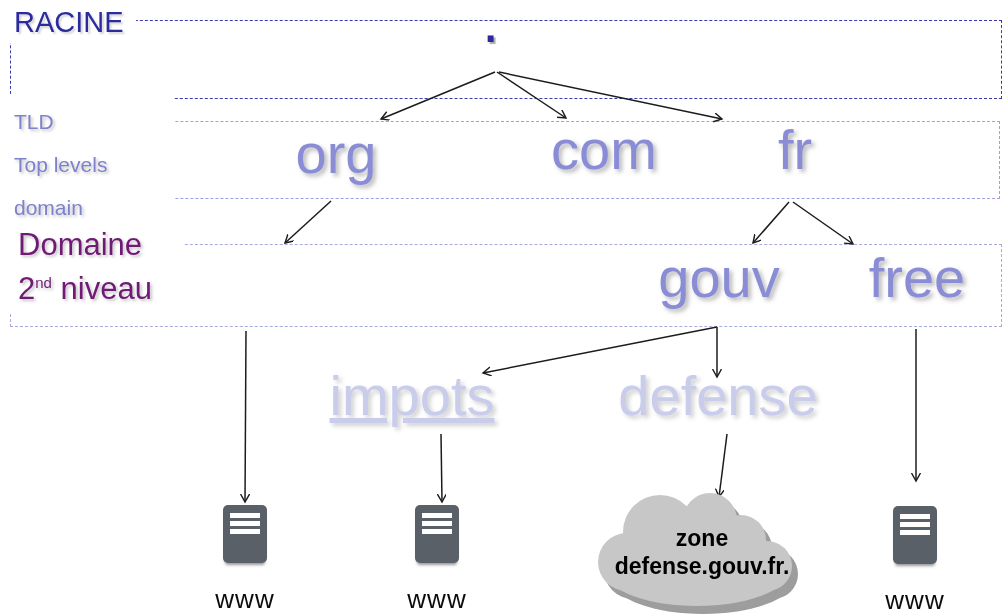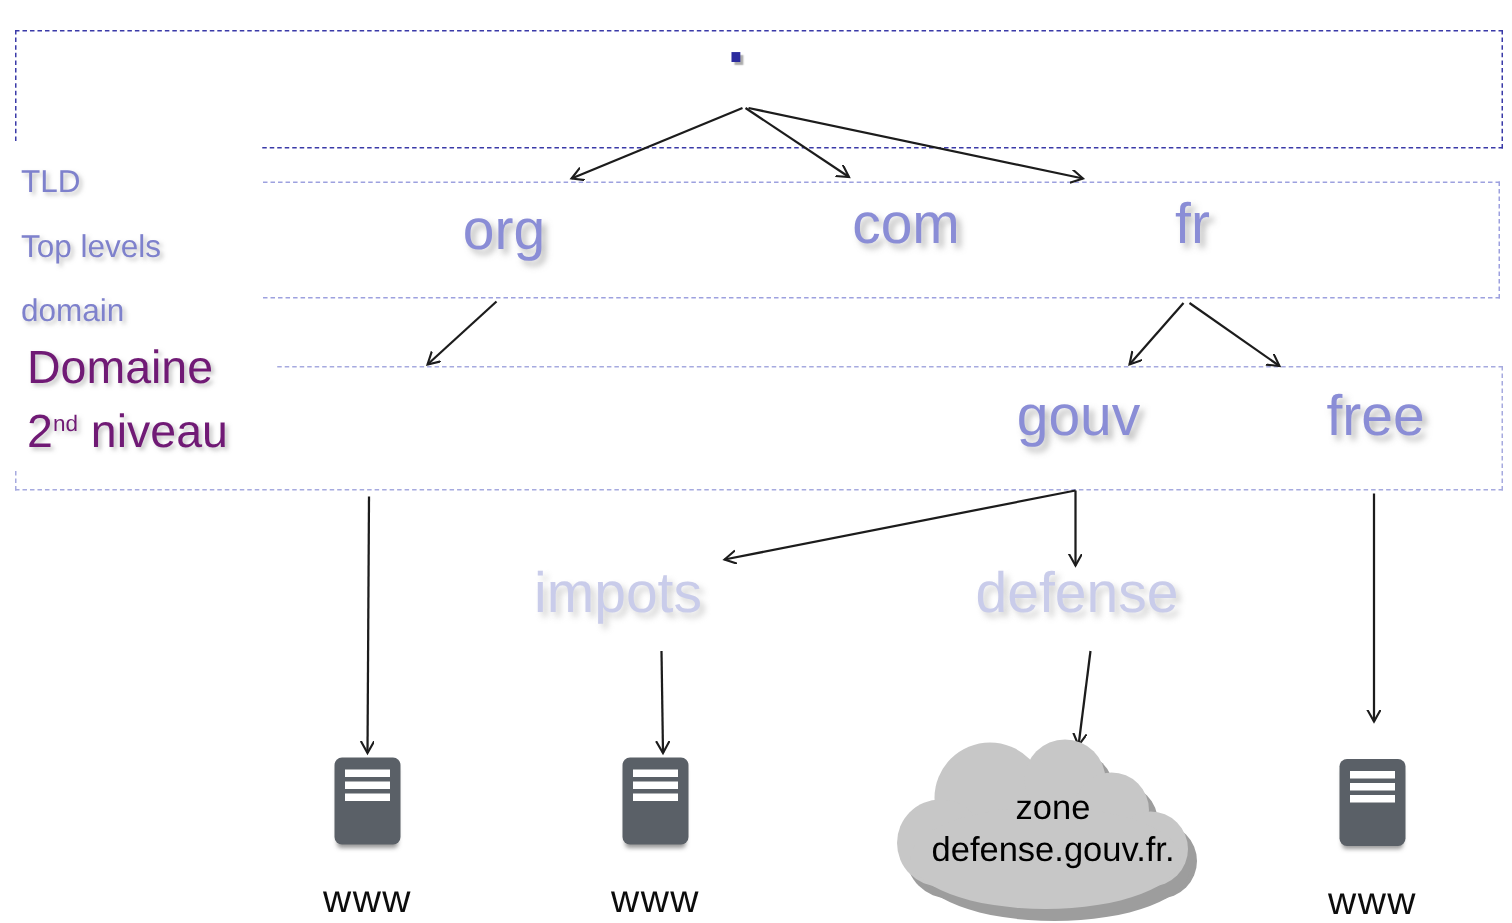--- a/index.html
+++ b/index.html
@@ -37,31 +37,31 @@
   
   .root-dot {
     position:absolute; left:482px; top:-8px; z-index:2;
     font-size:62px; line-height:58px; color:#2B2B9E;
     text-shadow:2px 2px 1px #ABABAB;
   }
 
   
   .node {
     position:absolute; z-index:2; transform:translateX(-50%);
-    font-size:38px; line-height:56px; color:#8A8DD6; white-space:nowrap;
+    font-size:56px; line-height:56px; color:#8A8DD6; white-space:nowrap;
     text-shadow:3px 3px 4px rgba(115,115,115,.5);
   }
   .node.light { color:#C9CCEA; text-shadow:3px 3px 4px rgba(150,150,150,.45); }
   .n-org { left:336px; top:126px; }
   .n-com { left:604px; top:122px; }
   .n-fr  { left:795px; top:122px; }
   .n-linux { left:245px; top:248px; }
   .n-gouv  { left:719px; top:250px; }
   .n-free  { left:917px; top:250px; }
-  .n-impots  { left:412px; top:368px; }
+  .n-impots  { left:412px; top:368px;text-decoration:underline; }
   .n-defense { left:718px; top:368px;text-align:center; }
 
   
   svg.arrows { position:absolute; left:0; top:0; z-index:1; }
 
   
   .server-unit {
     position:absolute; width:90px; z-index:2;
     display:flex; flex-direction:column; align-items:center;
   }
@@ -74,21 +74,21 @@
   }
   .server .bar { width:30px; height:5px; background:#ffffff; margin:0 auto 3px auto; }
   .www {
     margin-top:23px; font-size:26px; line-height:26px; color:#0c0c0c; letter-spacing:1px;
   }
 
   
   .cloud-svg { position:absolute; left:595px; top:484px; z-index:2; }
   .cloud-text {
     position:absolute; left:607px; top:524px; width:190px; z-index:3;
-    text-align:center; font-size:23px; line-height:28px; color:#000;
+    text-align:center; font-size:23px; line-height:28px; color:#000;font-weight:bold;
   }
 </style>
 </head>
 <body>
 
 <div id="stage">
 
   <div class="rowbox root"></div>
   <div class="rowbox tld"></div>
   <div class="rowbox sld"></div>
@@ -108,20 +108,21 @@
       <line x1="793" y1="202" x2="853" y2="244" marker-end="url(#ah)"></line>
       <line x1="717" y1="327" x2="483" y2="373" marker-end="url(#ah)"></line>
       <line x1="717" y1="327" x2="717" y2="377" marker-end="url(#ah)"></line>
       <line x1="246" y1="331" x2="245" y2="502" marker-end="url(#ah)"></line>
       <line x1="441" y1="434" x2="442" y2="502" marker-end="url(#ah)"></line>
       <line x1="727" y1="434" x2="719" y2="497" marker-end="url(#ah)"></line>
       <line x1="916" y1="329" x2="916" y2="481" marker-end="url(#ah)"></line>
     </g>
   </svg>
 
+  <div class="caption racine">RACINE</div>
 
   <div class="caption tld-cap">
     <div>TLD</div>
     <div>Top levels</div>
     <div>domain</div>
   </div>
 
   <div class="caption sld-cap">
     <div>Domaine</div>
     <div><span>2</span><sup>nd</sup><span> niveau</span></div>

